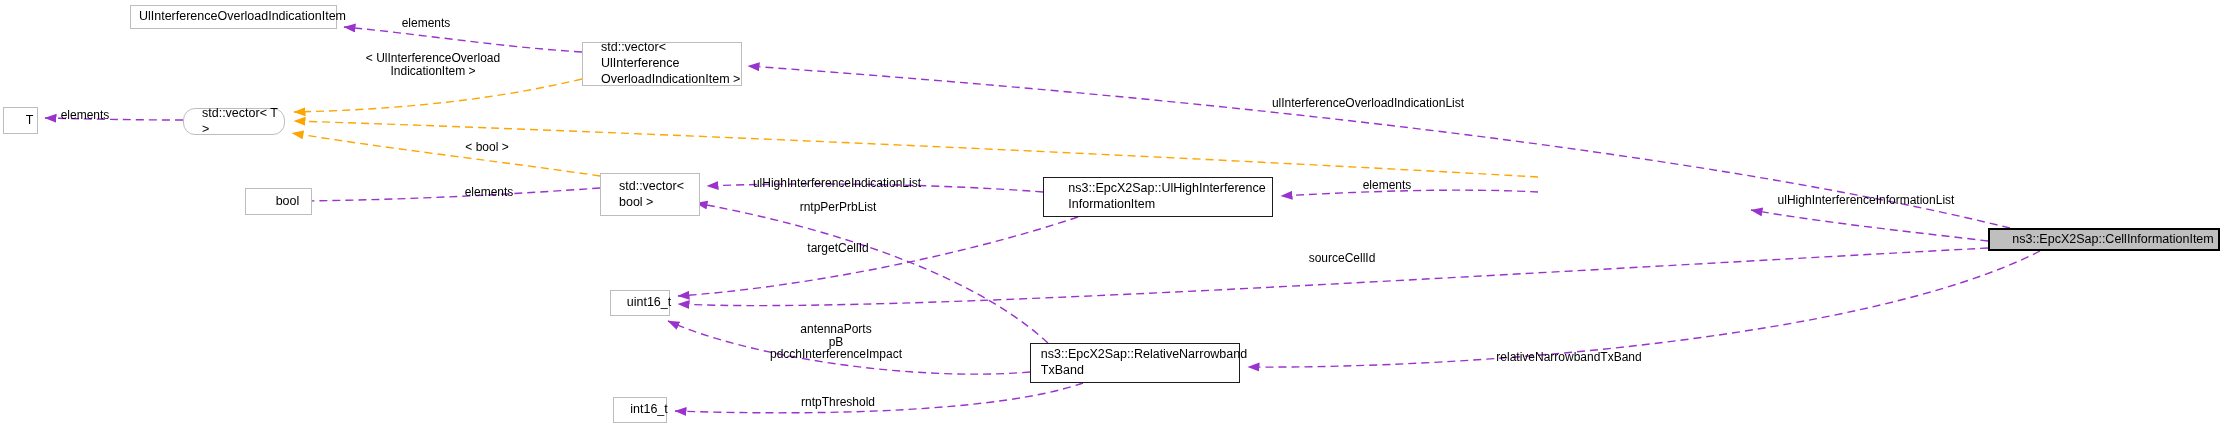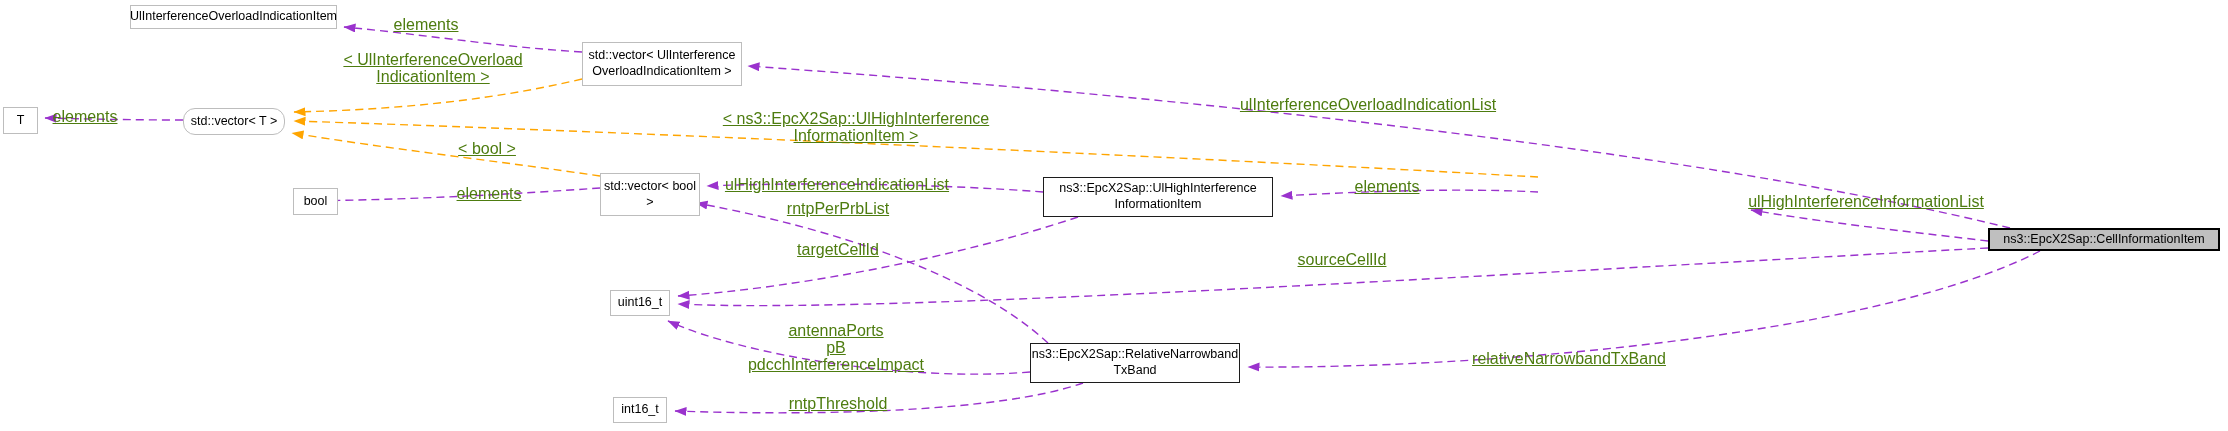--- a/index.html
+++ b/index.html
@@ -16,28 +16,28 @@
   .fm{fill:var(--member-edge,#9a32cd);}
   .ft{fill:var(--template-edge,#ffa500);}
   .node{
     position:absolute;
     display:flex;align-items:center;justify-content:center;
     box-sizing:border-box;
     background:#ffffff;
     border:1px solid #bdbdbd;
     color:#000;
     font-size:12.5px;line-height:1.26;
-    text-align:center;white-space:pre-line;
+    text-align:left;white-space:pre-line;padding-left:18px;
   }
   .node.cls{border:1.5px solid #1c1c1c;}
   .node.main{border:2px solid #000;background:var(--main-fill,#bfbfbf);font-weight:normal;}
   .elabel{
     position:absolute;transform:translateX(-50%);
-    color:#4d7c0f;font-size:16px;line-height:1.05;
-    text-align:center;white-space:pre-line;text-decoration:underline;
+    color:#000000;font-size:12px;line-height:1.05;
+    text-align:center;white-space:pre-line;
   }
 </style>
 </head>
 <body>
 
 <div class="diagram">
 
   <svg class="edges" viewBox="0 0 2228 431" aria-hidden="true">
     <defs>
       <marker id="am" markerUnits="userSpaceOnUse" markerWidth="13" markerHeight="10" refX="11.5" refY="4.5" orient="auto">
@@ -69,21 +69,21 @@
 
   <div class="node" style="left:130px;top:5px;width:207px;height:24px;">UlInterferenceOverloadIndicationItem</div>
 
   <div class="node" style="left:582px;top:42px;width:160px;height:44px;">std::vector&lt; UlInterference
 OverloadIndicationItem &gt;</div>
 
   <div class="node" style="left:3px;top:107px;width:35px;height:27px;">T</div>
 
   <div class="node" style="left:183px;top:108px;width:102px;height:27px;border-radius:12px;">std::vector&lt; T &gt;</div>
 
-  <div class="node" style="left:245px;top:188px;width:45px;height:27px;margin-left:48px;">bool</div>
+  <div class="node" style="left:245px;top:188px;width:67px;height:27px;">bool</div>
 
   <div class="node" style="left:600px;top:173px;width:100px;height:43px;">std::vector&lt; bool &gt;</div>
 
   <div class="node cls" style="left:1043px;top:177px;width:230px;height:40px;">ns3::EpcX2Sap::UlHighInterference
 InformationItem</div>
 
 
   <div class="node" style="left:610px;top:290px;width:60px;height:26px;">uint16_t</div>
 
   <div class="node" style="left:613px;top:397px;width:54px;height:26px;">int16_t</div>
@@ -93,22 +93,20 @@
 
   <div class="node main" style="left:1988px;top:228px;width:232px;height:23px;">ns3::EpcX2Sap::CellInformationItem</div>
 
   <div class="elabel" style="left:426px;top:17px;">elements</div>
 
   <div class="elabel" style="left:412px;top:52px;margin-left:21px;">&lt; UlInterferenceOverload
 IndicationItem &gt;</div>
 
   <div class="elabel" style="left:85px;top:109px;">elements</div>
 
-  <div class="elabel" style="left:856px;top:111px;">&lt; ns3::EpcX2Sap::UlHighInterference
-InformationItem &gt;</div>
 
   <div class="elabel" style="left:487px;top:141px;">&lt; bool &gt;</div>
 
   <div class="elabel" style="left:1368px;top:97px;">ulInterferenceOverloadIndicationList</div>
 
   <div class="elabel" style="left:489px;top:186px;">elements</div>
 
   <div class="elabel" style="left:837px;top:177px;">ulHighInterferenceIndicationList</div>
 
   <div class="elabel" style="left:838px;top:201px;">rntpPerPrbList</div>

